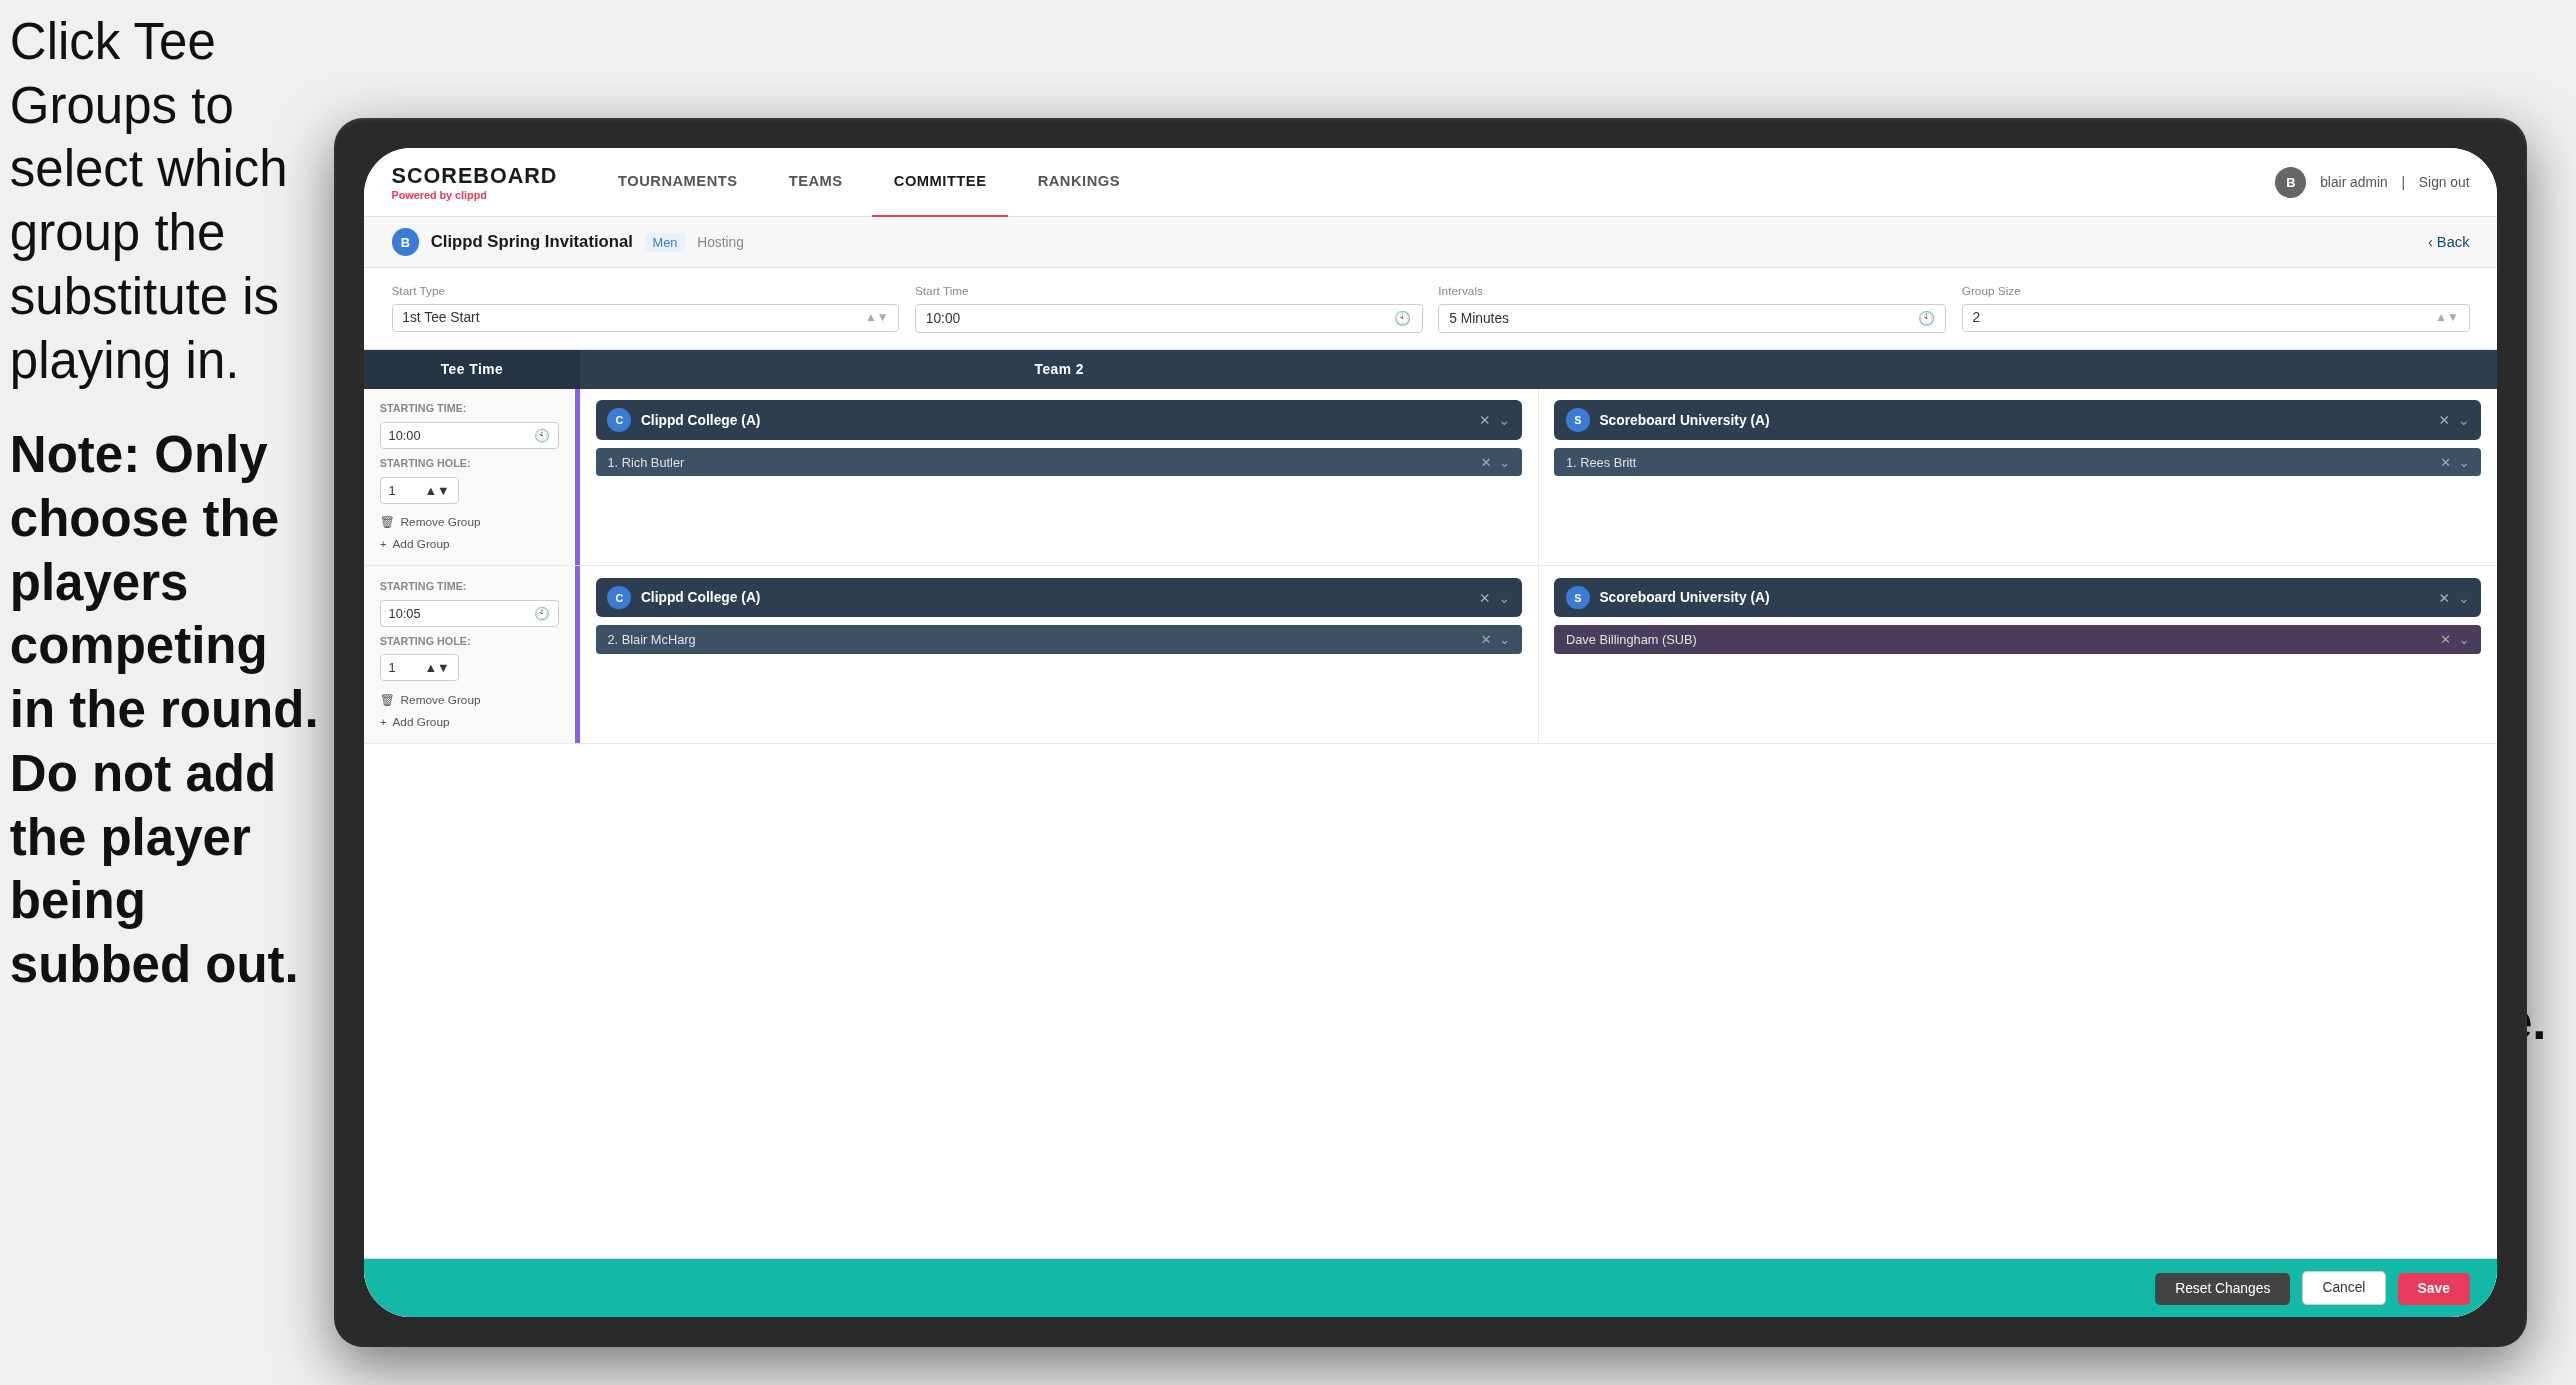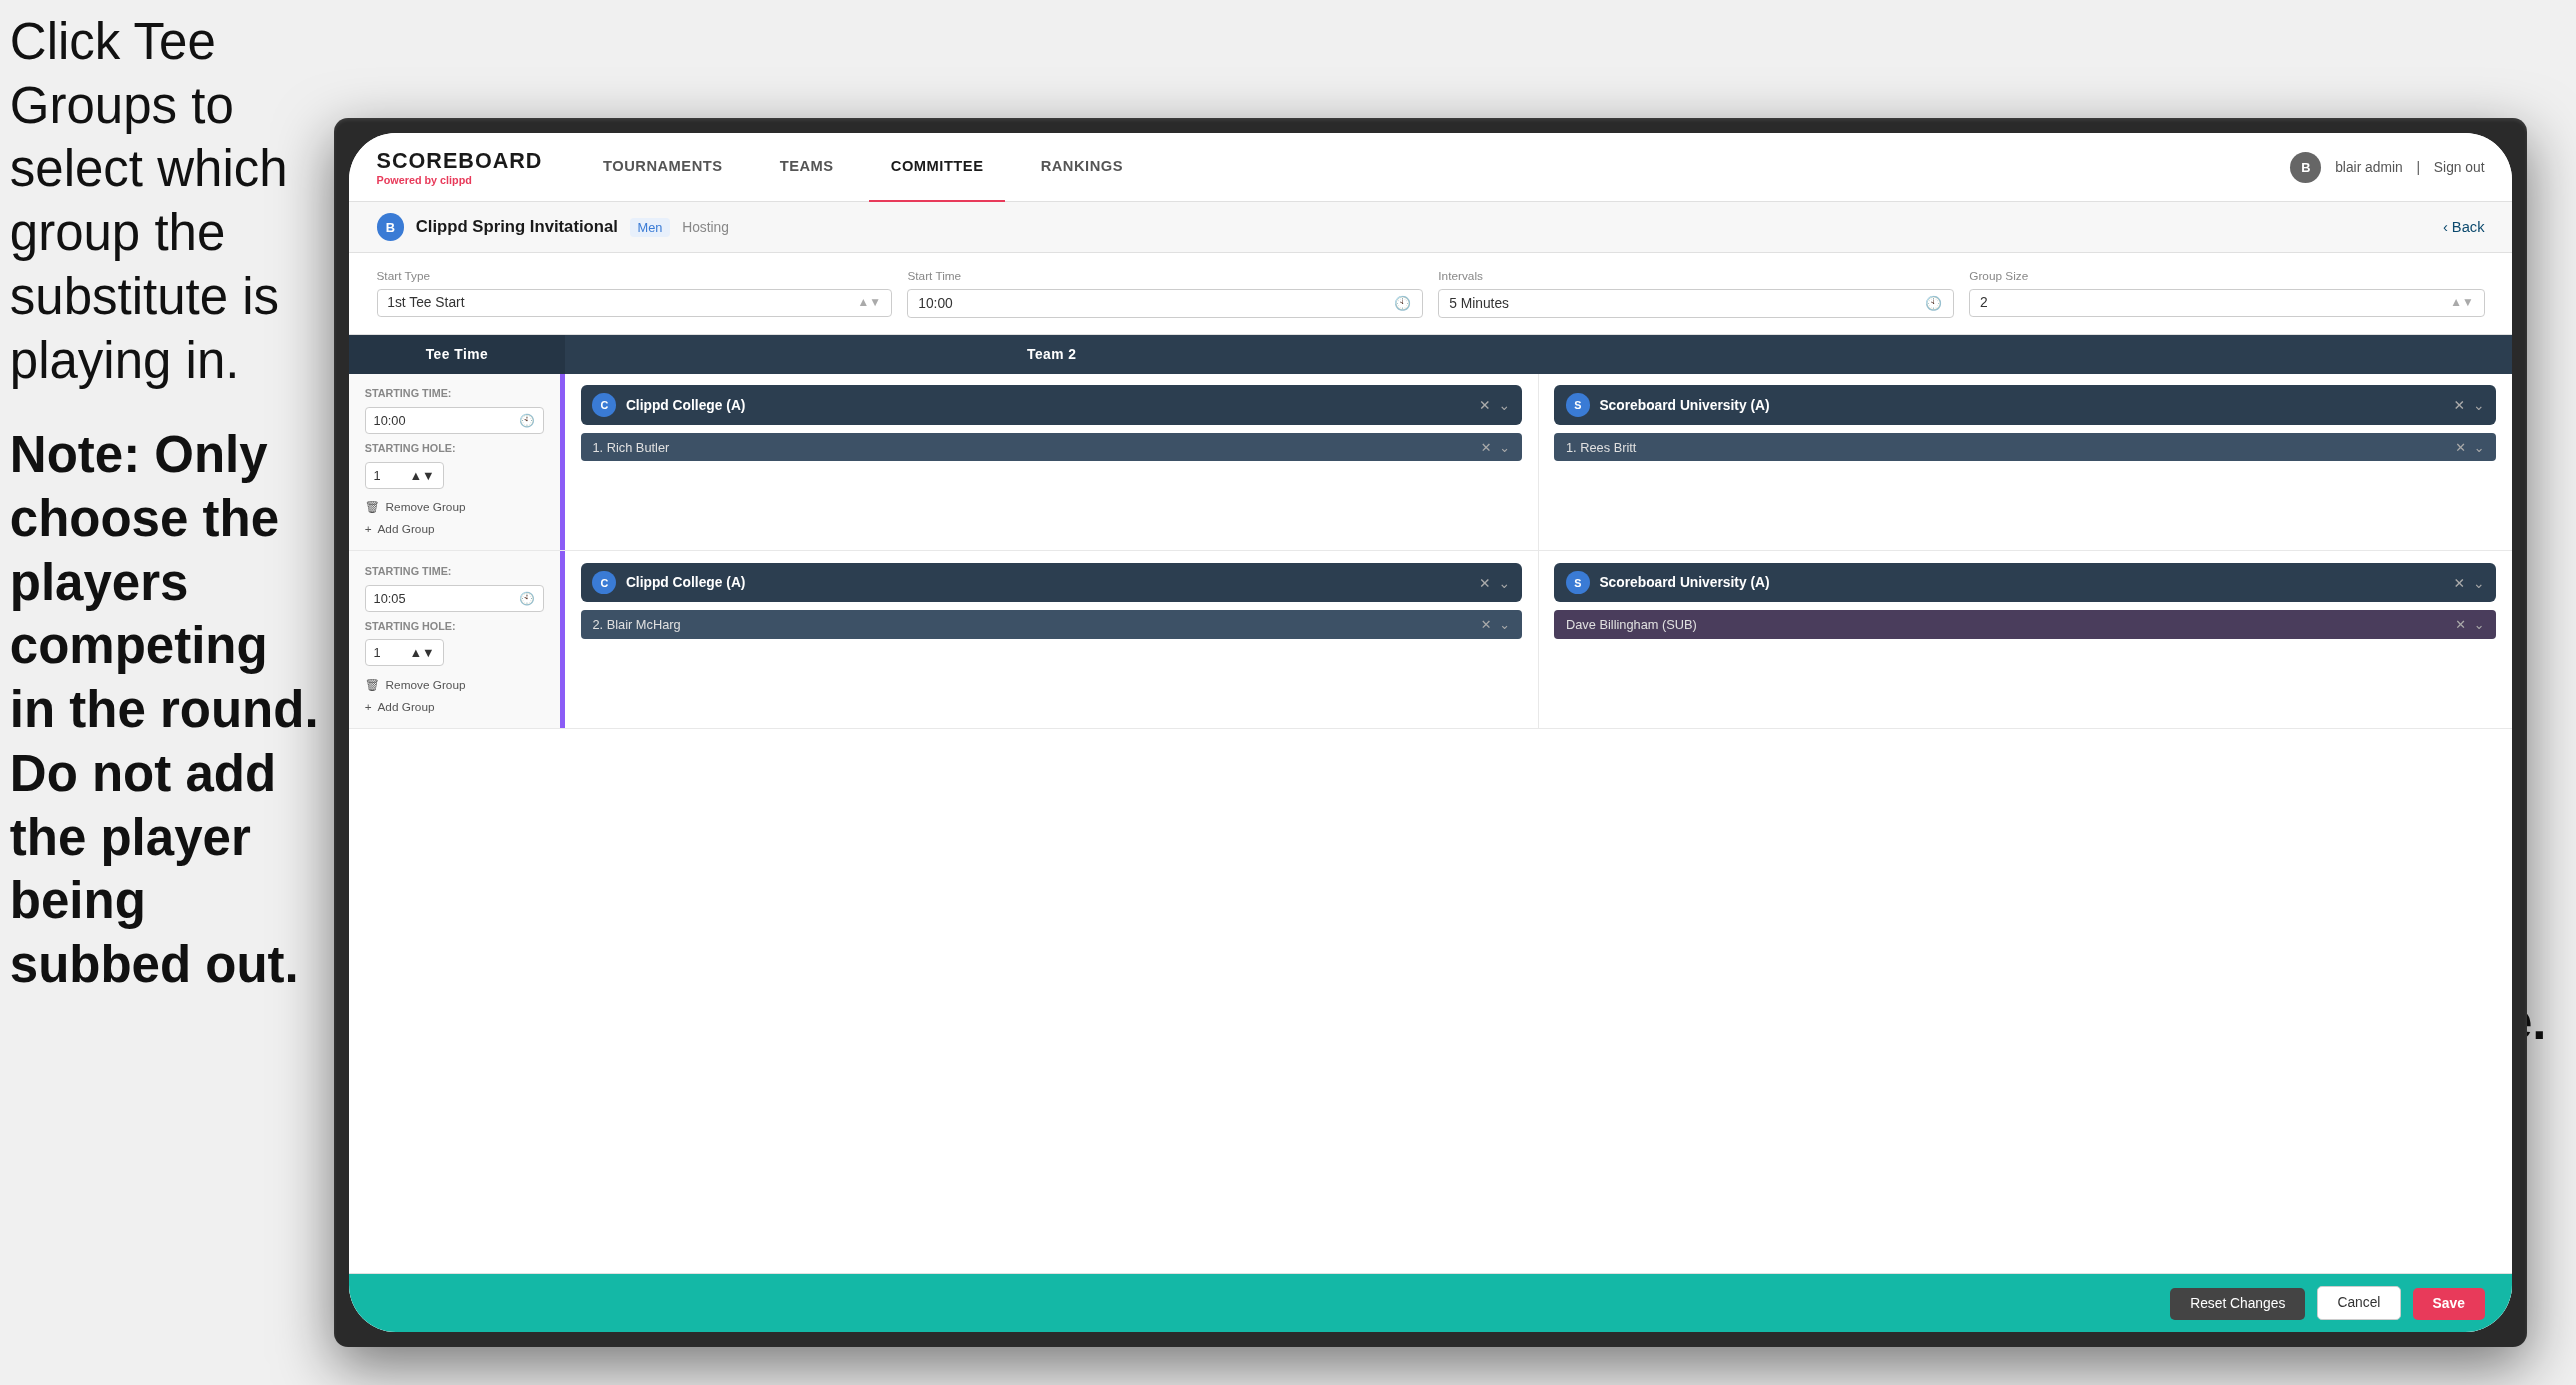--- a/index.html
+++ b/index.html
@@ -46,22 +46,22 @@
     .click-save-label strong { font-weight: 900; }
 
     
     .tablet-frame {
       position: absolute;
       left: 334px;
       top: 118px;
       width: 2193px;
       height: 1229px;
       background: #2a2a2a;
-      border-radius: 14px;
-      padding: 15px;
+      border-radius: 29px;
+      padding: 30px;
       box-shadow: 0 19.7px 59px rgba(0,0,0,0.5), inset 0 2px 3.9px rgba(255,255,255,0.1);
     }
 
     .tablet-screen {
       width: 100%;
       height: 100%;
       background: #fff;
       border-radius: 47px;
       overflow: hidden;
       display: flex;
@@ -91,21 +91,21 @@
       color: #1a1a1a;
     }
     .logo-powered {
       font-size: 10.8px;
       color: #888;
     }
     .logo-powered span { color: #e83a5a; font-weight: 700; }
 
     .nav-links {
       display: flex;
-      gap: 14px;
+      gap: 8px;
       flex: 1;
     }
     .nav-link {
       padding: 0 21.6px;
       height: 69px;
       display: flex;
       align-items: center;
       font-size: 14.7px;
       font-weight: 600;
       color: #555;

